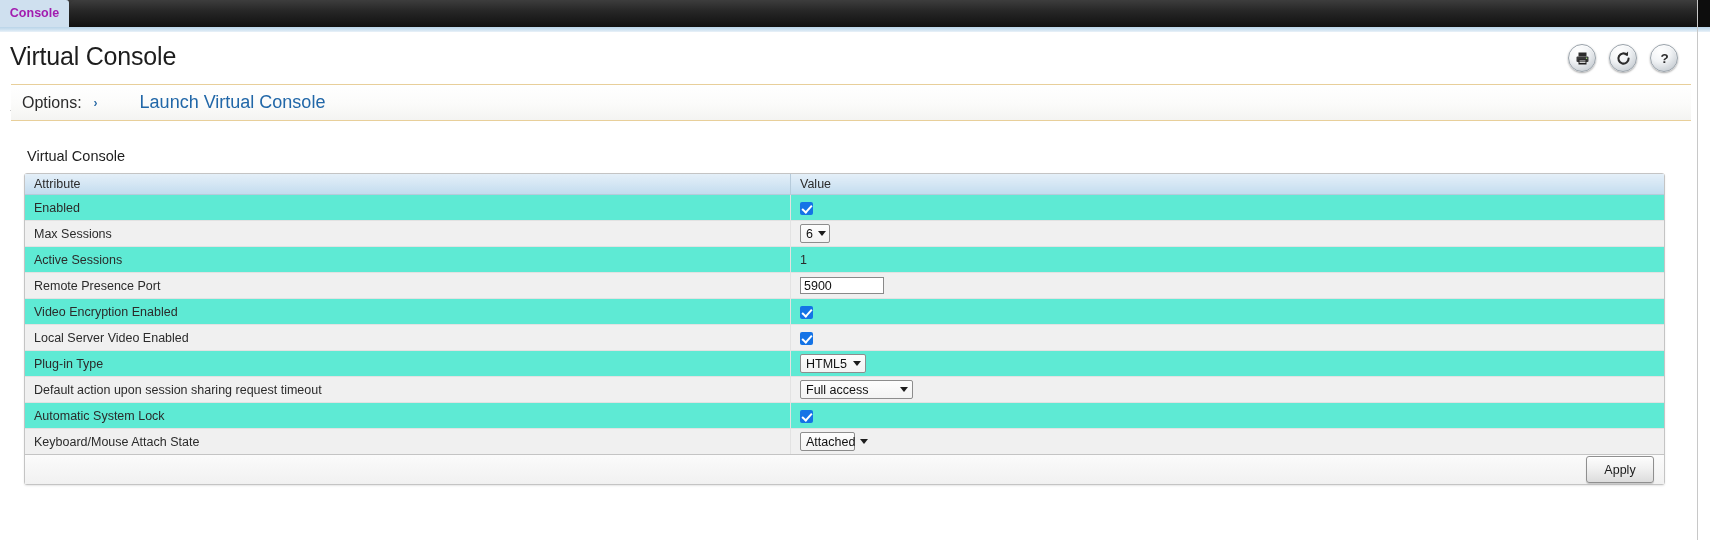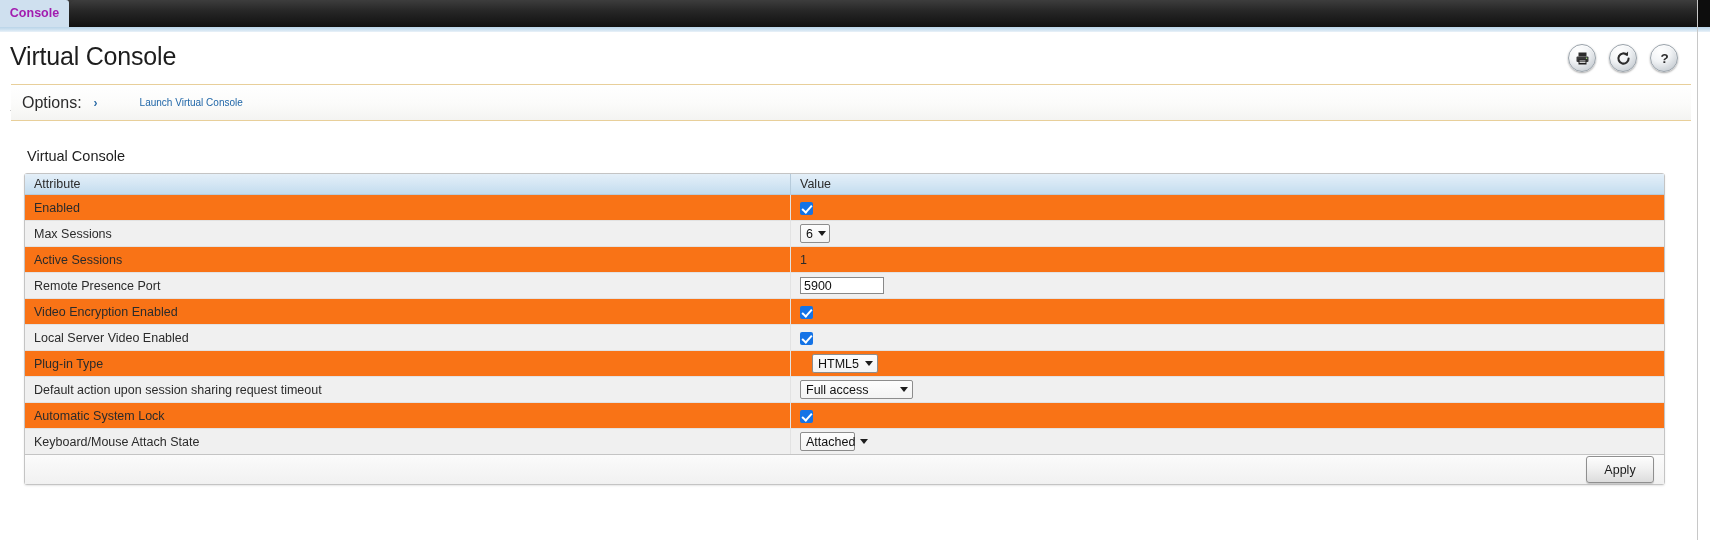--- a/index.html
+++ b/index.html
@@ -121,21 +121,21 @@
     color: #2b2b2b;
   }
   .options-arrow {
     margin-left: 12px;
     font-size: 12px;
     color: #2f6ea8;
     font-weight: bold;
   }
   .options-link {
     margin-left: 13px;
-    font-size: 10px;
+    font-size: 18px;
     color: #2167a8;
     text-decoration: none;
     padding-left: 29px;
   }
 
   
   .content {
     position: absolute;
     left: 0;
     top: 148px;
@@ -176,21 +176,21 @@
   table.grid th.col-attr { width: 756px; border-right: 1px solid #b6cbdb; }
   table.grid td {
     font-size: 12.5px;
     color: #2b2b2b;
     height: 25px;
     padding: 0 0 0 9px;
     border-bottom: 1px solid #e2e2e2;
     vertical-align: middle;
   }
   table.grid td.col-attr { border-right: 1px solid #e2e2e2; }
-  table.grid tr.odd td { background: #f97316; }
+  table.grid tr.odd td { background: #5eead4; }
   table.grid tr.even td { background: #f0f0f0; }
   table.grid tr:last-child td { border-bottom: none; }
 
   
   .cbox {
     width: 13px;
     height: 13px;
     border-radius: 2px;
     background: #1473e6;
     display: inline-block;
@@ -230,21 +230,21 @@
     border: 1px solid #8d8d8d;
     border-radius: 2px;
     background: linear-gradient(to bottom, #fdfdfd 0%, #f3f3f3 100%);
     font-size: 12.5px;
     color: #111;
     vertical-align: middle;
     box-sizing: border-box;
   }
   .sel.w-xs { width: 30px; }
   .sel.w-sm { width: 55px; }
-  .sel.w-md { width: 66px; margin-left: 12px; }
+  .sel.w-md { width: 66px; }
   .sel.w-lg { width: 113px; }
   .sel .caret {
     margin-left: 5px;
     width: 0; height: 0;
     border-left: 4px solid transparent;
     border-right: 4px solid transparent;
     border-top: 5px solid #1d1d1d;
     flex: none;
   }
 

